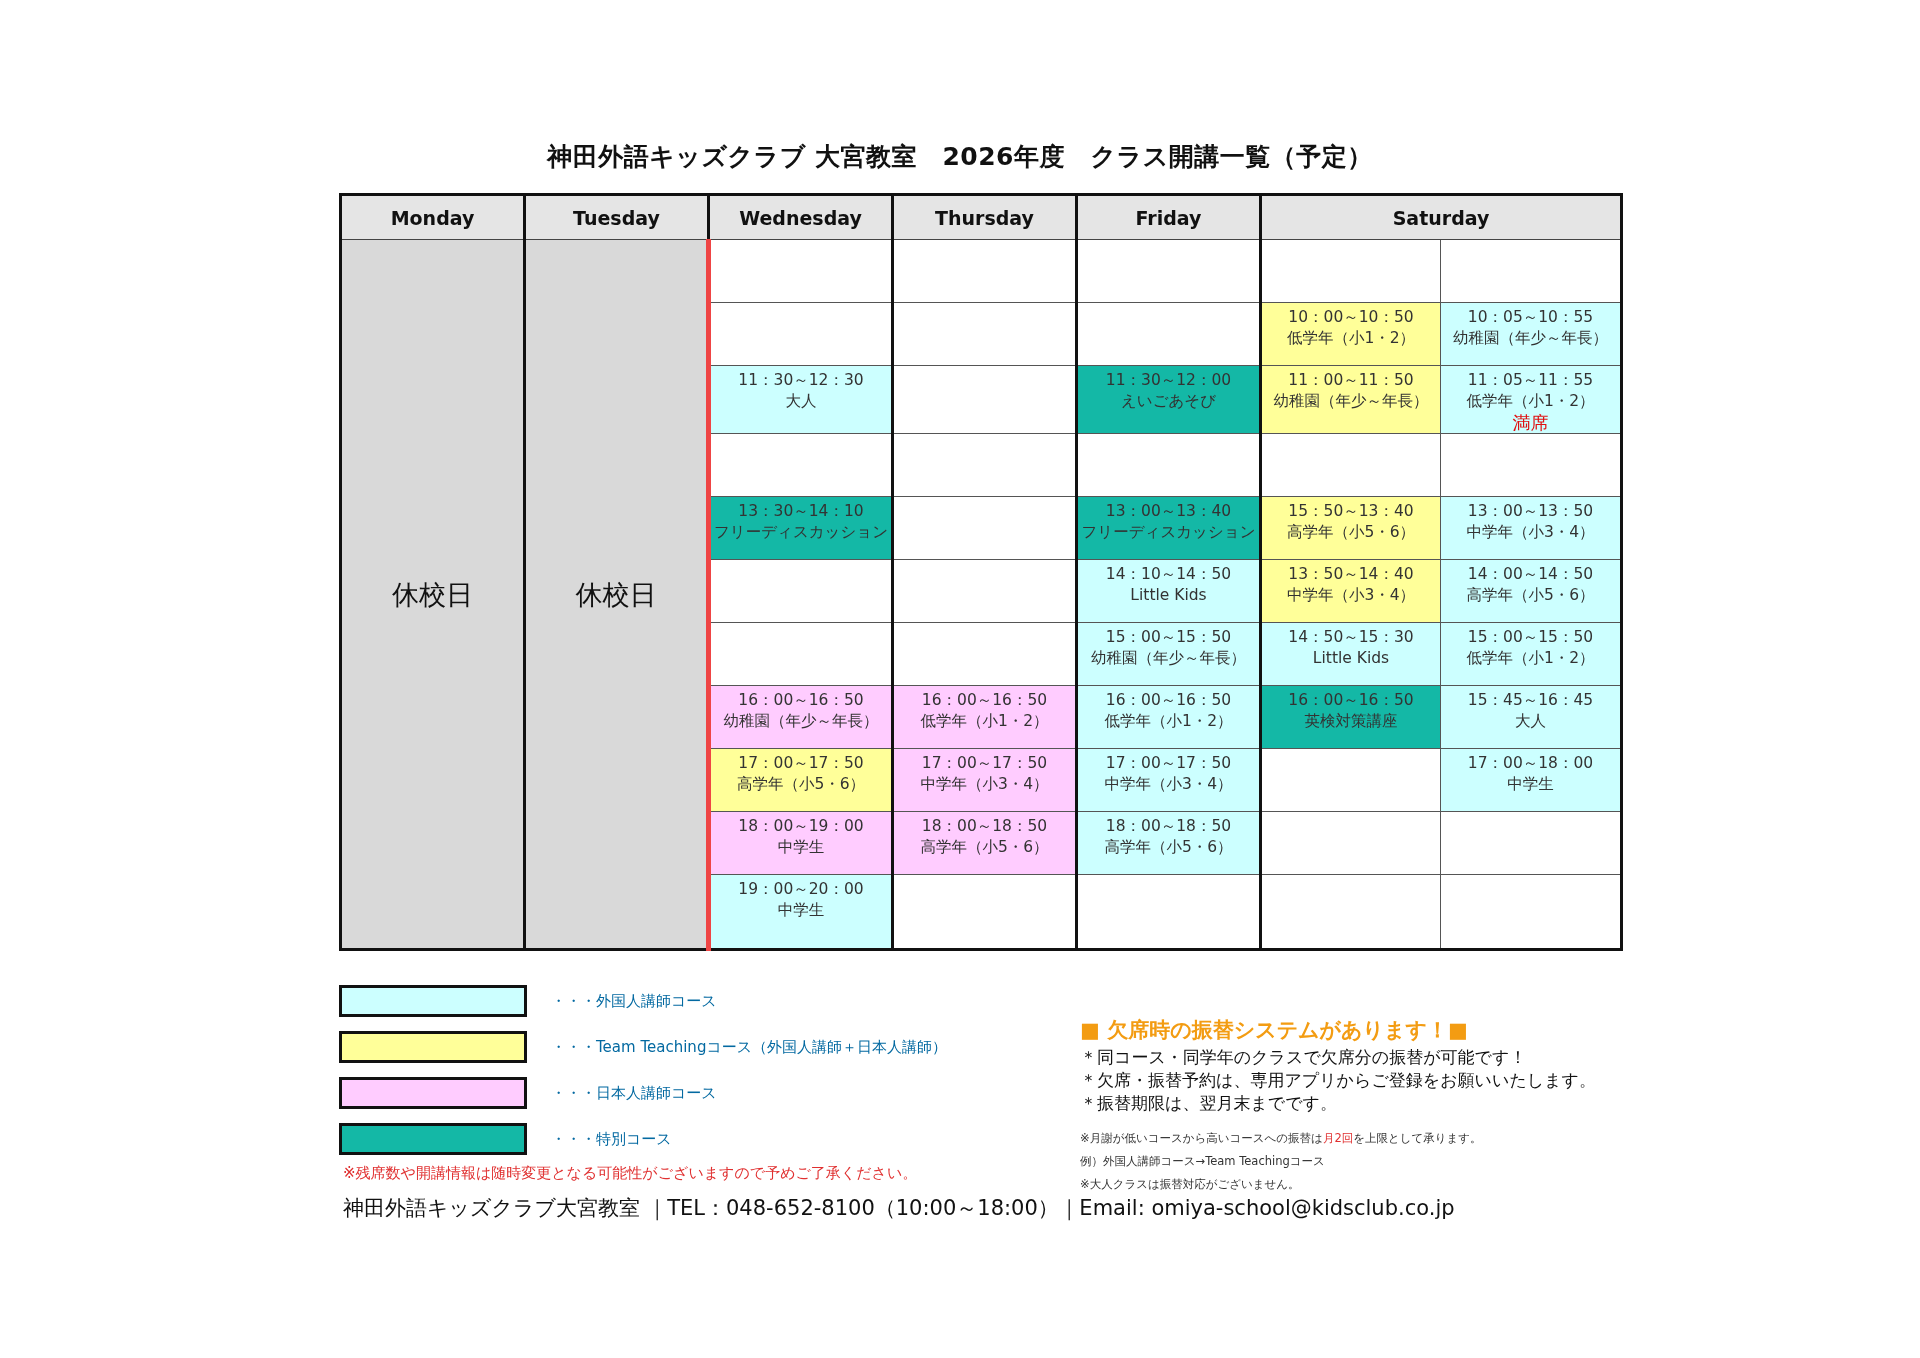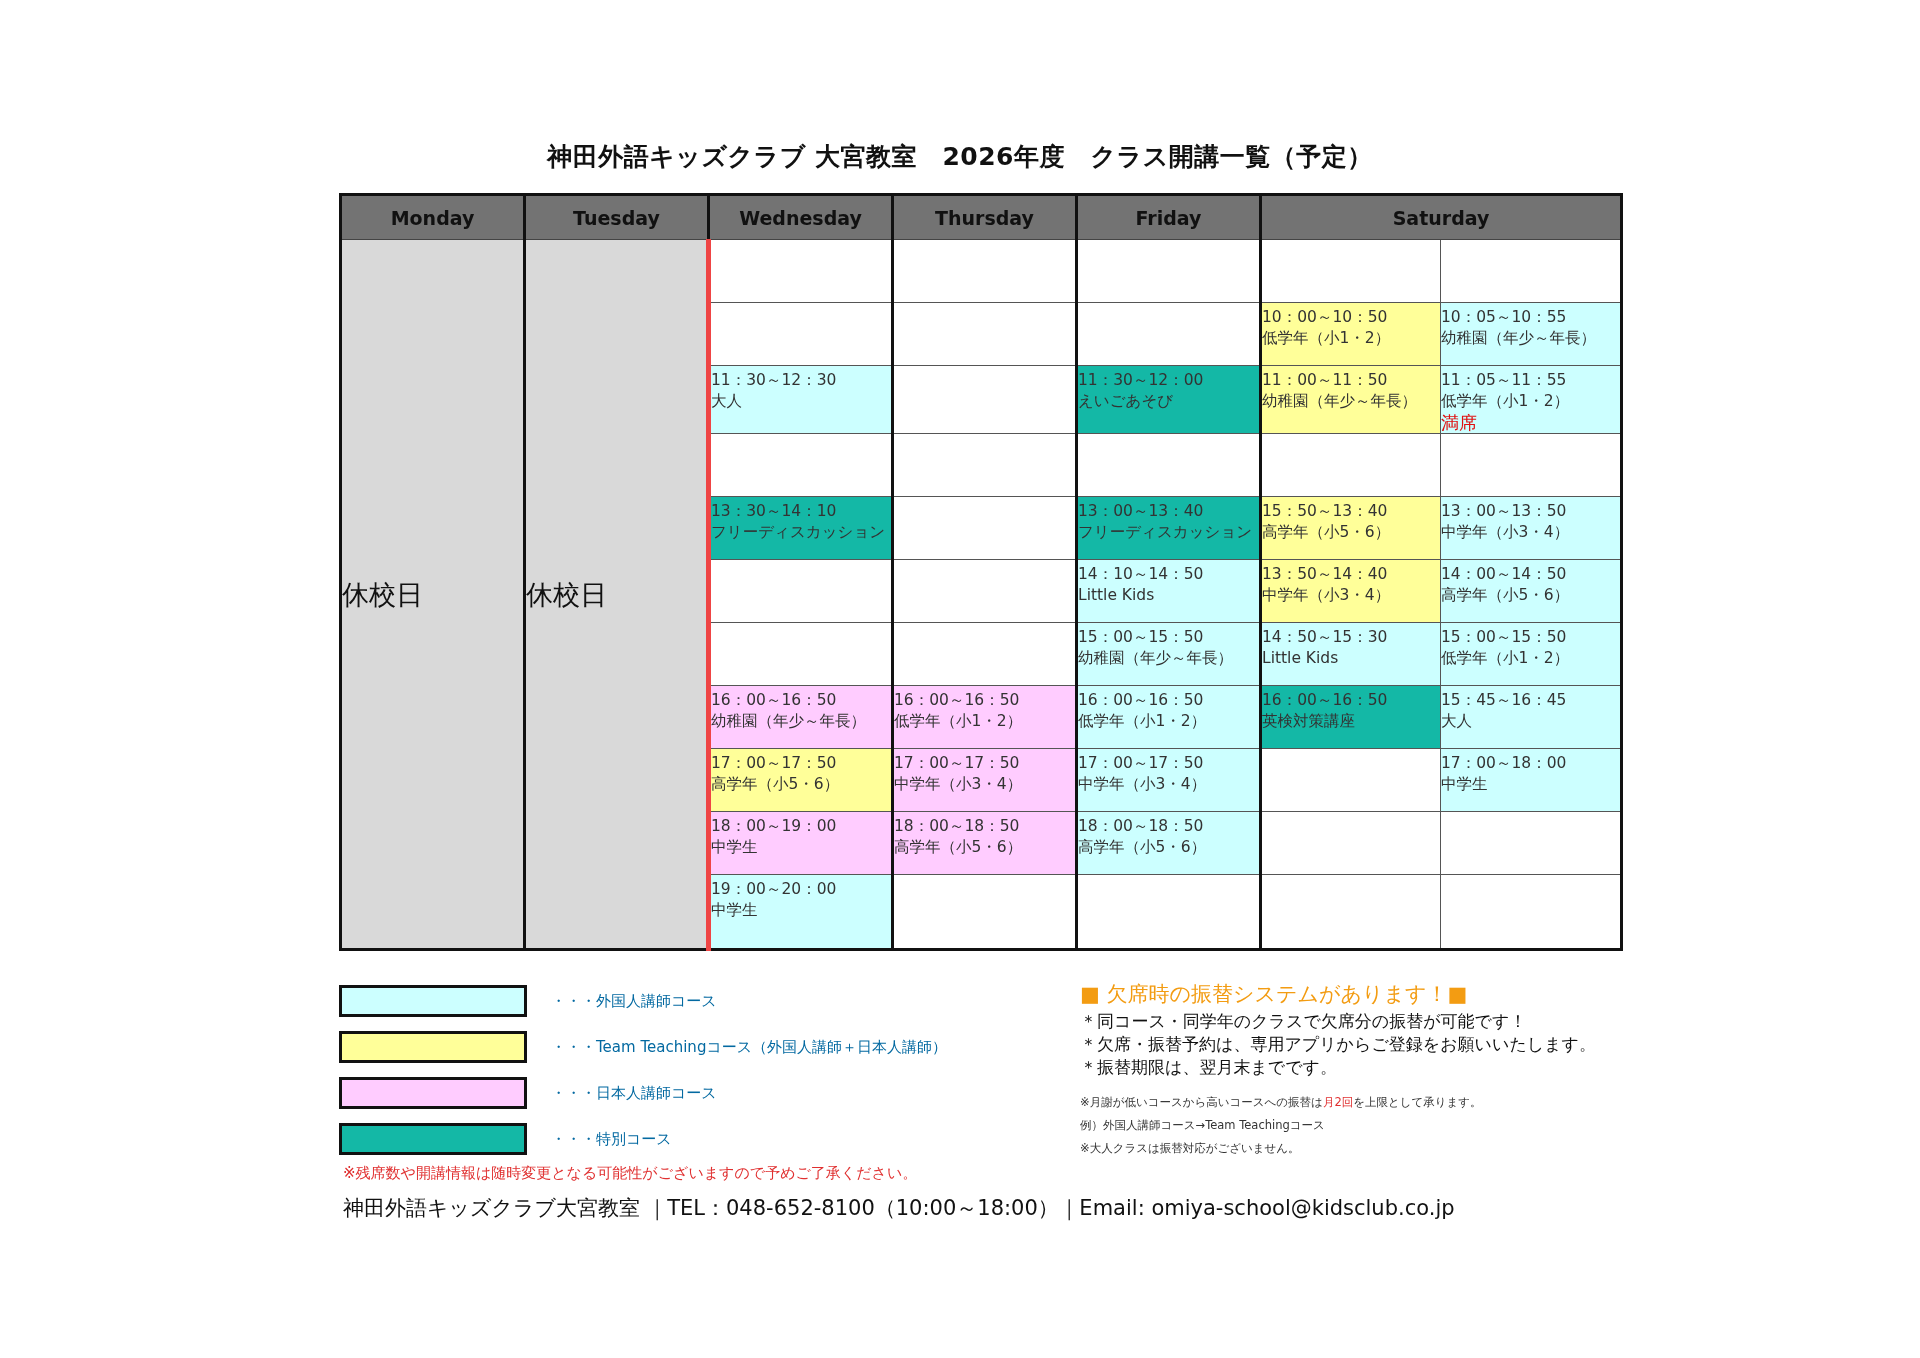--- a/index.html
+++ b/index.html
@@ -2,44 +2,44 @@
 <html><head>
 <meta charset="utf-8">
 <style>
   html, body { margin:0; padding:0; background:#ffffff; }
   body { width:1920px; height:1358px; position:relative; overflow:hidden;
          font-family:"DejaVu Sans", "Liberation Sans", sans-serif; color:#222; }
   .title { position:absolute; left:0; width:1920px; top:140px; text-align:center;
            font-size:25px; font-weight:bold; color:#111; letter-spacing:0.5px; }
   table.sched { position:absolute; left:339px; top:193px; width:1281px;
            border-collapse:collapse; table-layout:fixed; border:3px solid #111; }
-  table.sched th { background:#737373; height:43px; font-size:19px; font-weight:bold; color:#111;
+  table.sched th { background:#e5e5e5; height:43px; font-size:19px; font-weight:bold; color:#111;
            border:3px solid #111; border-bottom:1.5px solid #444; padding:0; }
   table.sched td { border-top:1.5px solid #555; border-bottom:1.5px solid #555; height:62px;
-           padding:0; vertical-align:top; text-align:left; font-size:15.5px; line-height:21px; color:#333; }
+           padding:0; vertical-align:top; text-align:center; font-size:15.5px; line-height:21px; color:#333; }
   table.sched tr.last td { height:73px; }
   td.bl { border-left:5px solid #ef4444; }
   td.br { border-right:3px solid #111; }
   td.thin-l { border-left:1.5px solid #555; }
   td.closed { background:#d9d9d9; vertical-align:middle !important; font-size:27px !important;
               color:#111 !important; border-left:3px solid #111; border-right:3px solid #111; }
   td .time { display:block; padding-top:4px; }
   td .full { display:block; color:#e01010; font-size:18px; }
   .c-blue { background:#ccffff; }
   .c-yellow { background:#ffff99; }
   .c-pink { background:#ffccff; }
   .c-green { background:#14b8a6; }
   .legend { position:absolute; left:339px; top:978px; }
   .legend-row { display:flex; align-items:center; height:46px; }
   .swatch { width:182px; height:26px; border:3px solid #111; box-sizing:content-box; }
   .legend-text { margin-left:24px; font-size:15px; color:#0369a1; }
   .notice-red { position:absolute; left:343px; top:1164px; font-size:15px; color:#e03030; }
   .footer { position:absolute; left:343px; top:1194px; font-size:21px; color:#111; white-space:nowrap; }
   .makeup { position:absolute; left:1080px; top:980px; }
-  .makeup-title { font-size:21px; font-weight:normal; color:#f39c12; margin-bottom:2px; }
+  .makeup-title { font-size:21px; font-weight:bold; color:#f39c12; margin-bottom:2px;margin-top:36px; }
   .makeup-line { font-size:17px; color:#111; line-height:23px; }
   .makeup-small { font-size:11.5px; color:#333; line-height:23px; }
   .makeup-small .hl { color:#e03030; }
   .makeup-gap { height:12px; }
 </style>
 </head>
 <body>
 
 <div class="title">神田外語キッズクラブ 大宮教室　2026年度　クラス開講一覧（予定）</div>
 

